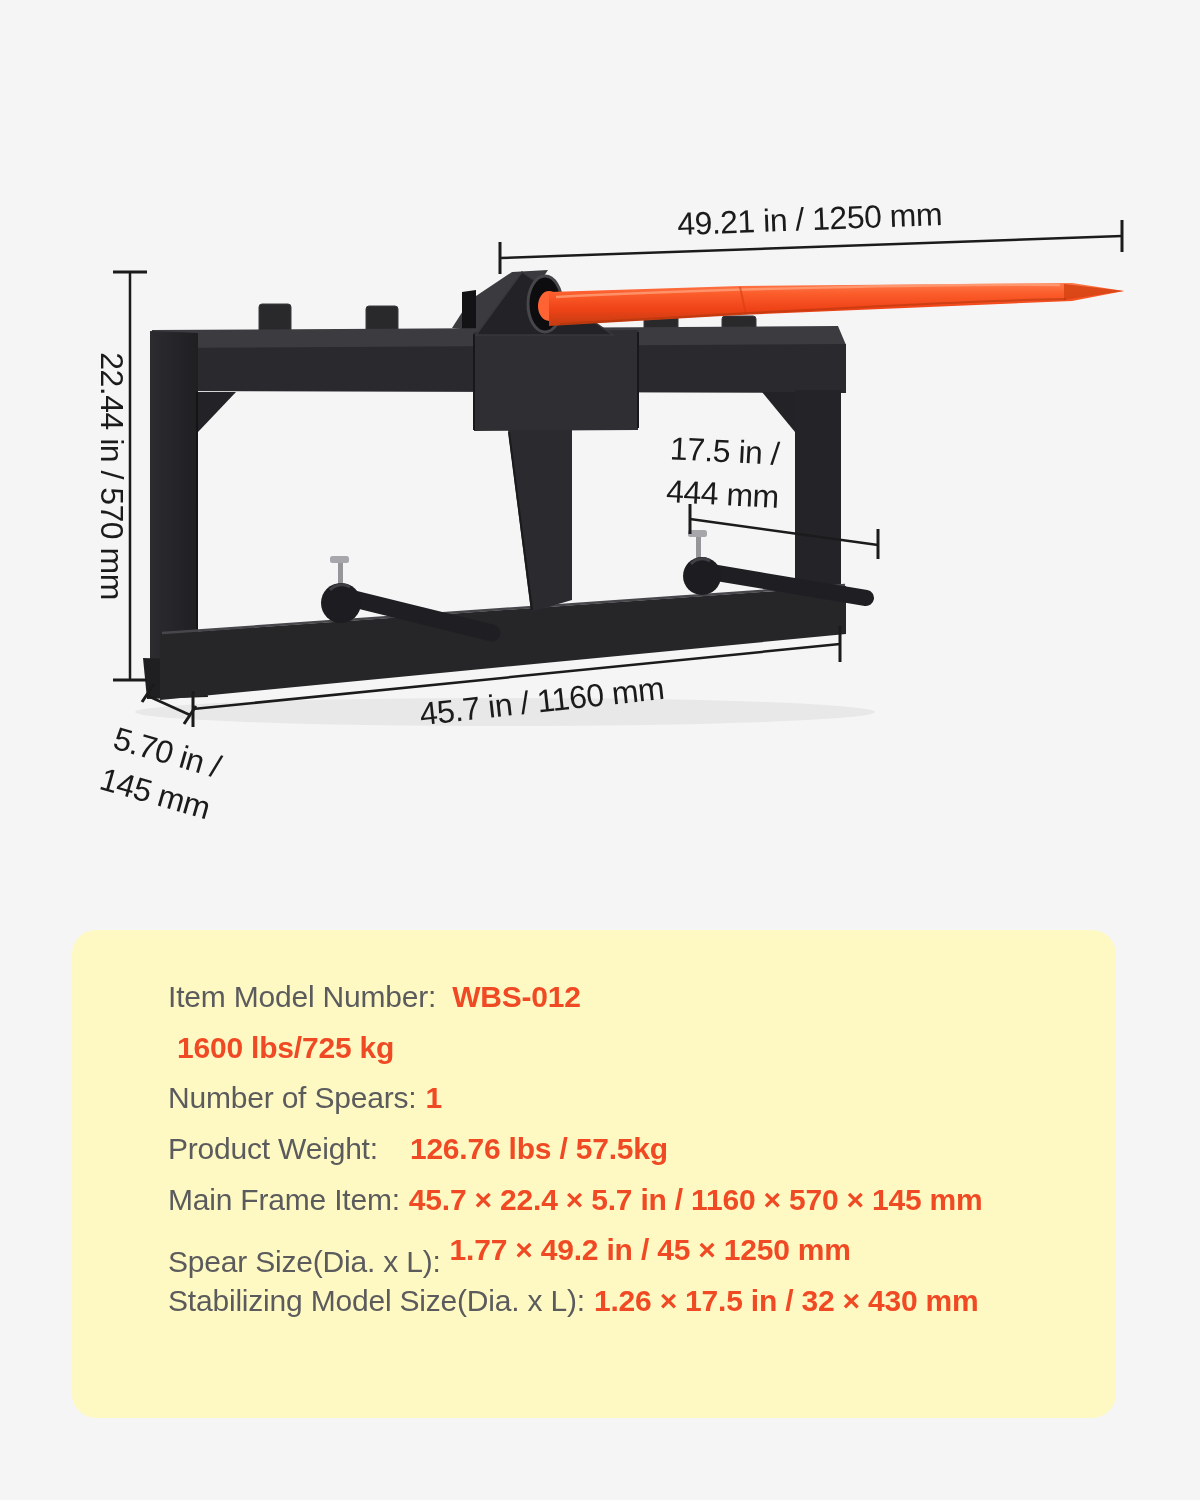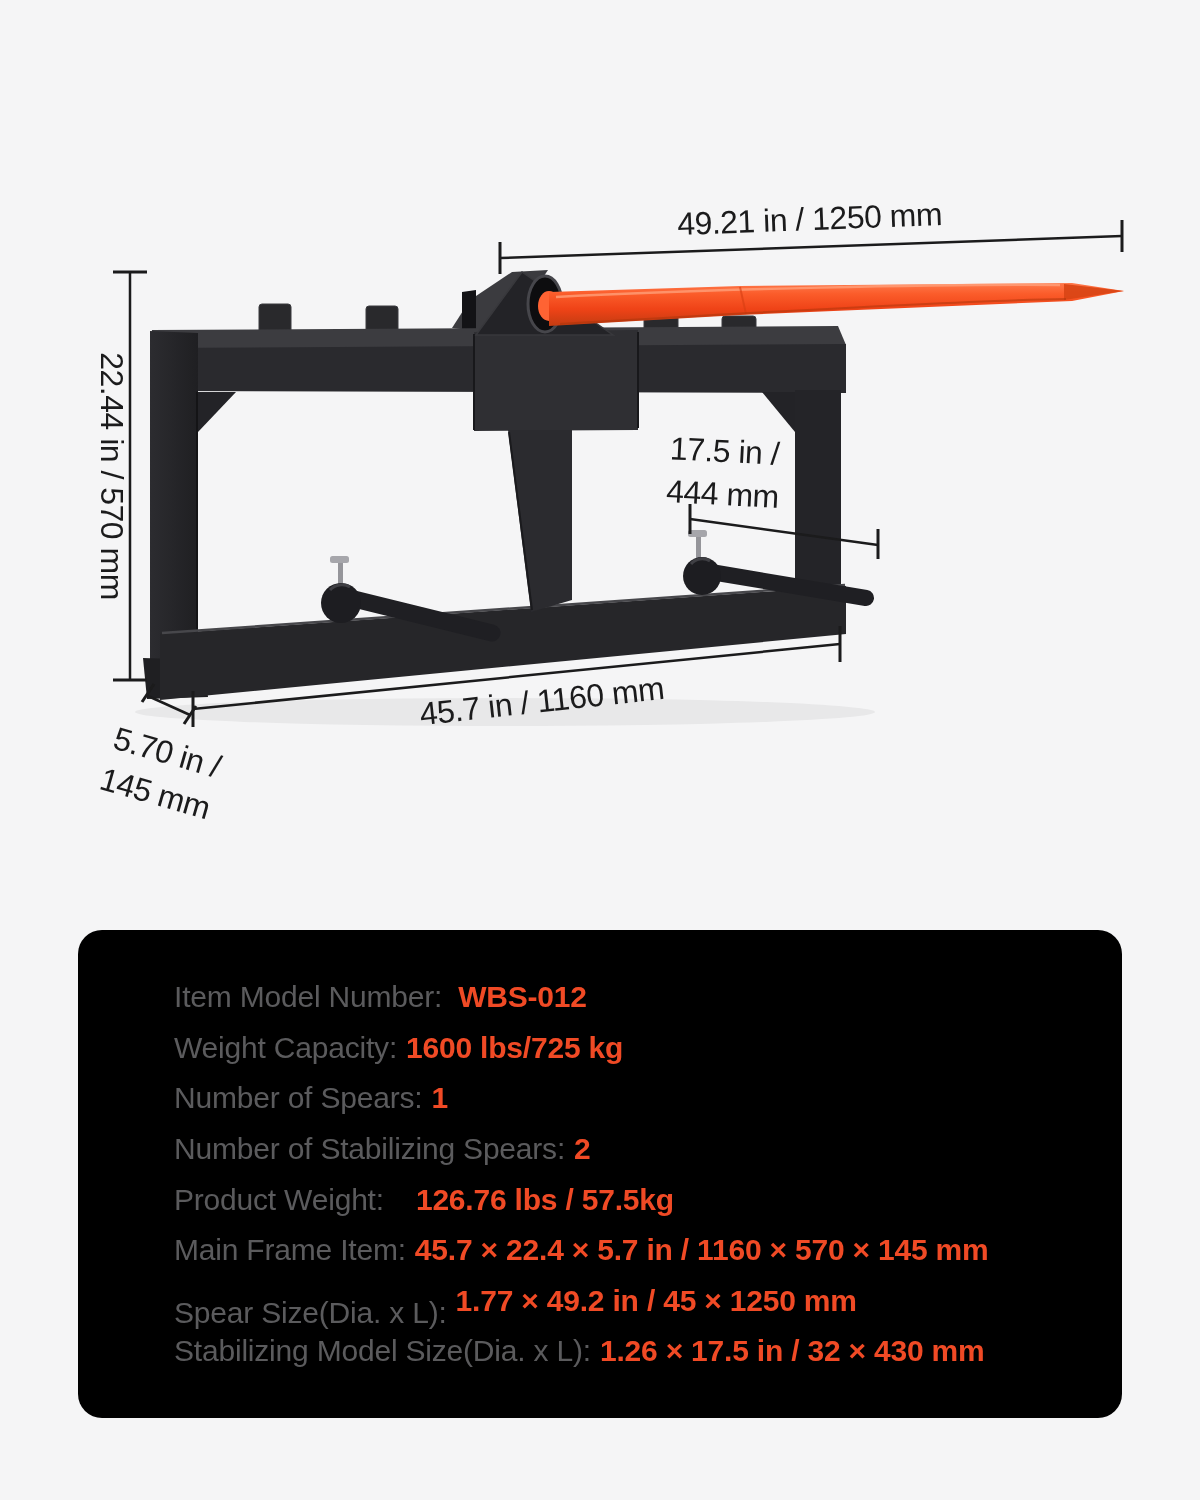--- a/index.html
+++ b/index.html
@@ -18,23 +18,23 @@
     left: 0; top: 0;
   }
   .dim-text {
     font-family: "Liberation Sans", sans-serif;
     font-size: 32px;
     fill: #1b1b1c;
     letter-spacing: -0.5px;
   }
   .spec-card {
     position: absolute;
-    left: 78px; top: 930px;
+    left: 72px; top: 930px;
     width: 1044px; height: 488px;
-    background: #000000;
+    background: #fef9c3;
     border-radius: 24px;
   }
   .spec-list {
     position: absolute;
     left: 96px; top: 42px;
     right: 20px;
   }
   .spec-row {
     height: 50.6px;
     display: flex;
@@ -167,32 +167,27 @@
     <text class="dim-text" transform="translate(152,804) rotate(16)" text-anchor="middle">145 mm</text>
   </svg>
 
   <div class="spec-card">
     <div class="spec-list">
       <div class="spec-row">
         <span class="spec-label" style="color: rgb(91, 91, 93);">Item Model Number:</span>
         <span class="spec-value" style="color: rgb(240, 74, 37); margin-left: 16px;">WBS-012</span>
       </div>
       <div class="spec-row">
-        <span class="spec-label" style="color: rgb(91, 91, 93);">Weight Capacity:</span>
         <span class="spec-value" style="color: rgb(240, 74, 37);">1600 lbs/725 kg</span>
       </div>
       <div class="spec-row">
         <span class="spec-label" style="color: rgb(91, 91, 93);">Number of Spears:</span>
         <span class="spec-value" style="color: rgb(240, 74, 37);">1</span>
       </div>
       <div class="spec-row">
-        <span class="spec-label" style="color: rgb(91, 91, 93);">Number of Stabilizing Spears:</span>
-        <span class="spec-value" style="color: rgb(240, 74, 37);">2</span>
-      </div>
-      <div class="spec-row">
         <span class="spec-label" style="color: rgb(91, 91, 93);">Product Weight:</span>
         <span class="spec-value" style="color: rgb(240, 74, 37); margin-left: 32px;">126.76 lbs / 57.5kg</span>
       </div>
       <div class="spec-row">
         <span class="spec-label" style="color: rgb(91, 91, 93);">Main Frame Item:</span>
         <span class="spec-value" style="color: rgb(240, 74, 37);">45.7 × 22.4 × 5.7 in / 1160 × 570 × 145 mm</span>
       </div>
       <div class="spec-row">
         <span class="spec-label" style="color: rgb(91, 91, 93); margin-top: 24px;">Spear Size(Dia. x L):</span>
         <span class="spec-value" style="color: rgb(240, 74, 37);">1.77 × 49.2 in / 45 × 1250 mm</span>

